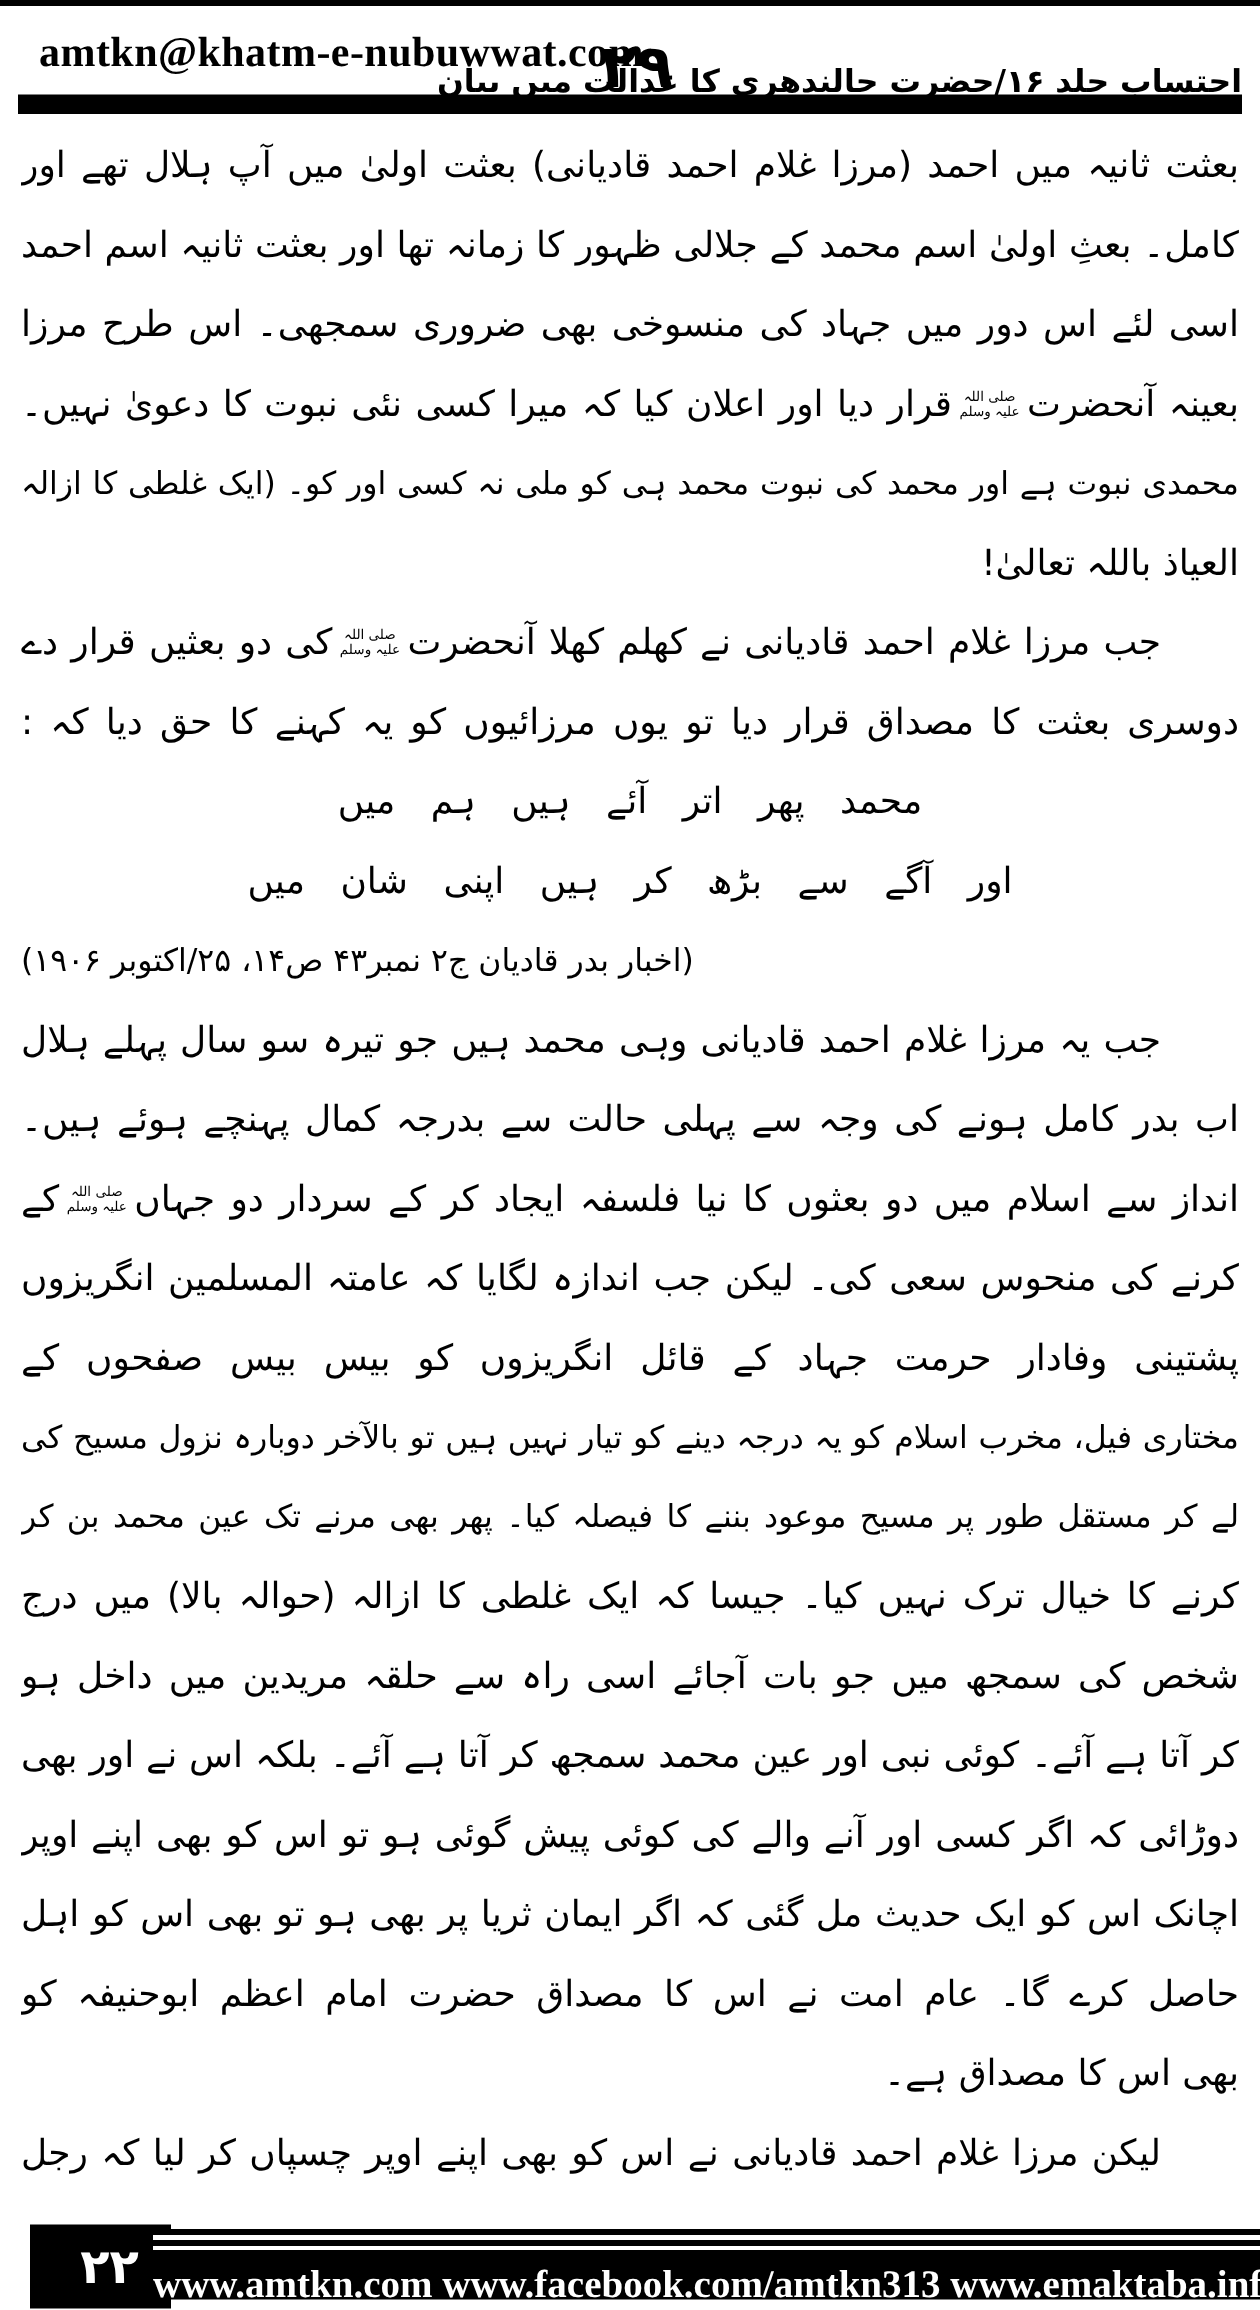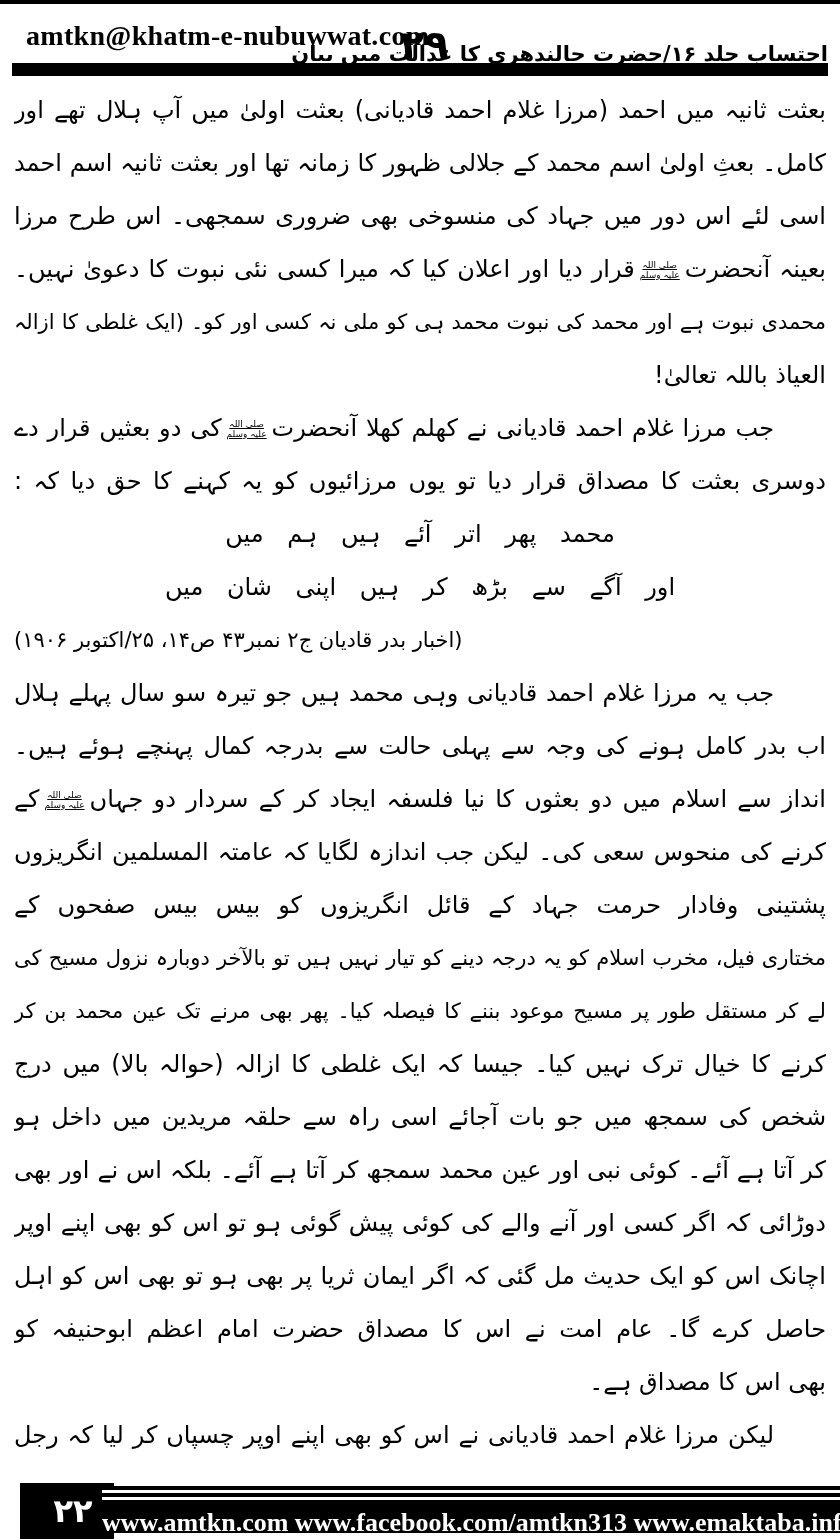--- a/index.html
+++ b/index.html
@@ -41,21 +41,21 @@
   .ln.center { text-align-last:center; word-spacing:16px; }
   .ln.indent { padding-right:52px; }
   .cite { font-size:21px; }
 
   
   .saw {
     display:inline-block; vertical-align:middle;
     width:44px; font-size:9px; line-height:10px;
     text-align:center; text-align-last:center; margin:0 3px;
   }
-  .saw span { display:block;text-decoration:underline; }
+  .saw span { display:block; }
 
   
   .footer-pagebox {
     position:absolute; left:20px; top:1483px; width:82px; height:56px;
     background:#000; color:#fff; text-align:center; line-height:56px;
     font-size:32px; font-weight:bold;padding-left:12px;
   }
   .footer-bar {
     position:absolute; left:102px; top:1486px; width:738px; height:47px;
     background:linear-gradient(to bottom,

